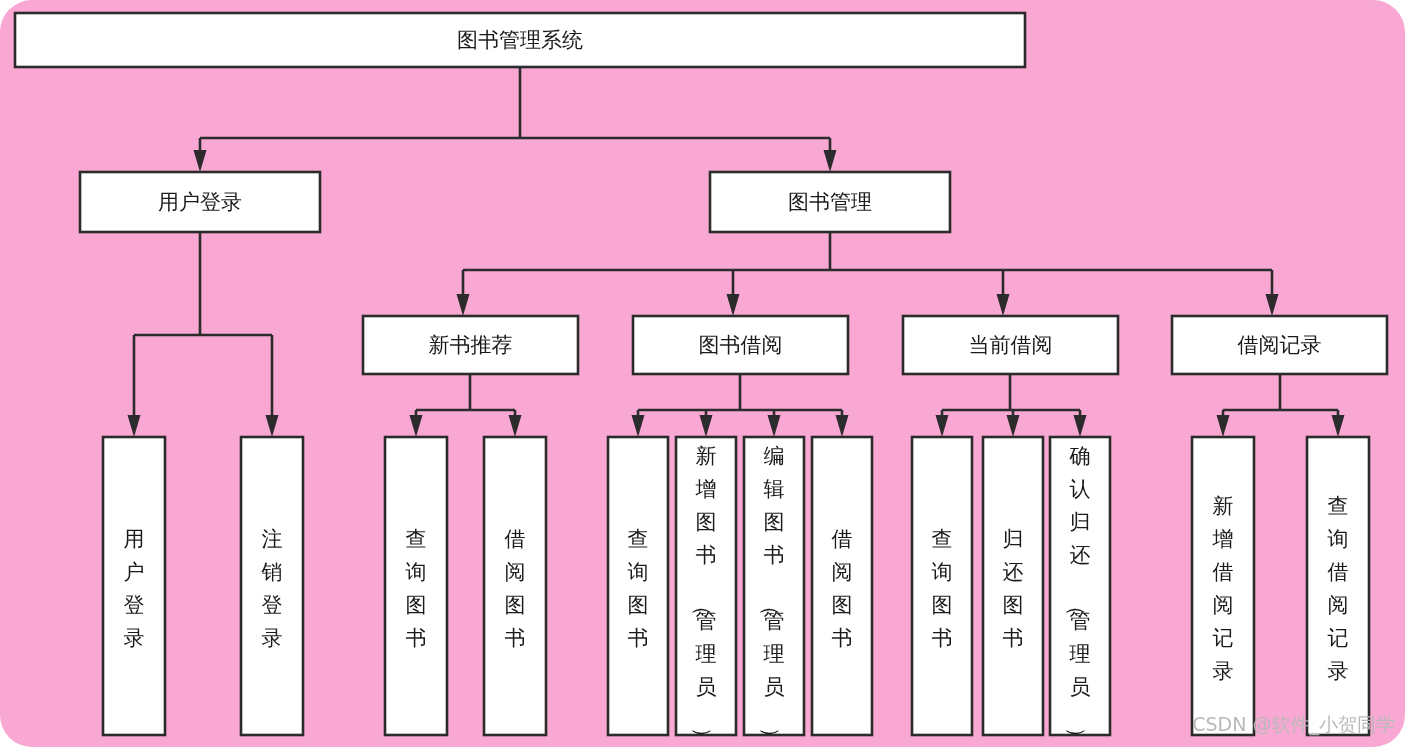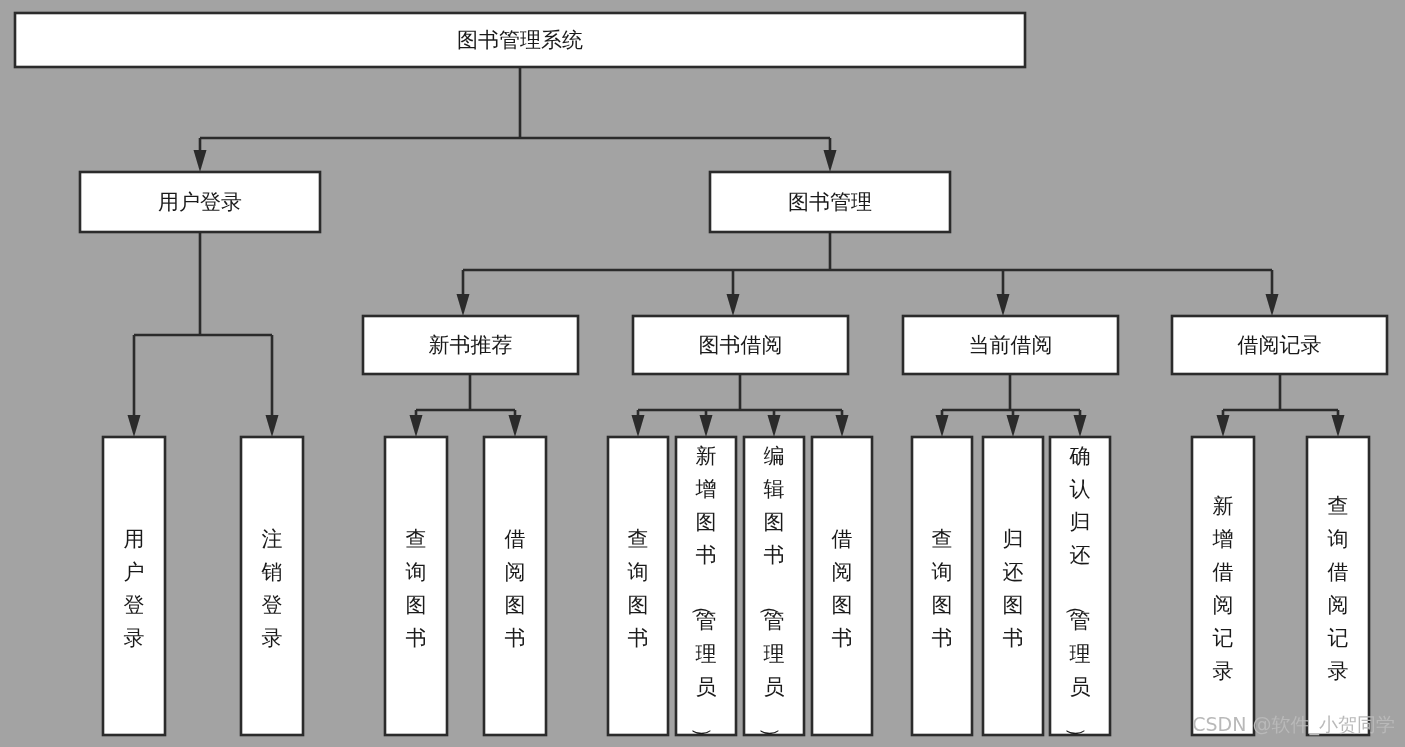--- a/index.html
+++ b/index.html
@@ -11,21 +11,22 @@
   body {
     width: 1405px;
     height: 747px;
     overflow: hidden;
     font-family: "DejaVu Sans", "Liberation Sans", sans-serif;
   }
   #diagram-root {
     position: relative;
     width: 1405px;
     height: 747px;
-    background: #a3a3a3;
+    background: #f9a8d4;
+    border-radius: 32px;
   }
   svg.diagram-canvas {
     position: absolute;
     top: 0;
     left: 0;
     width: 1405px;
     height: 747px;
     display: block;
   }
   .node-box {

